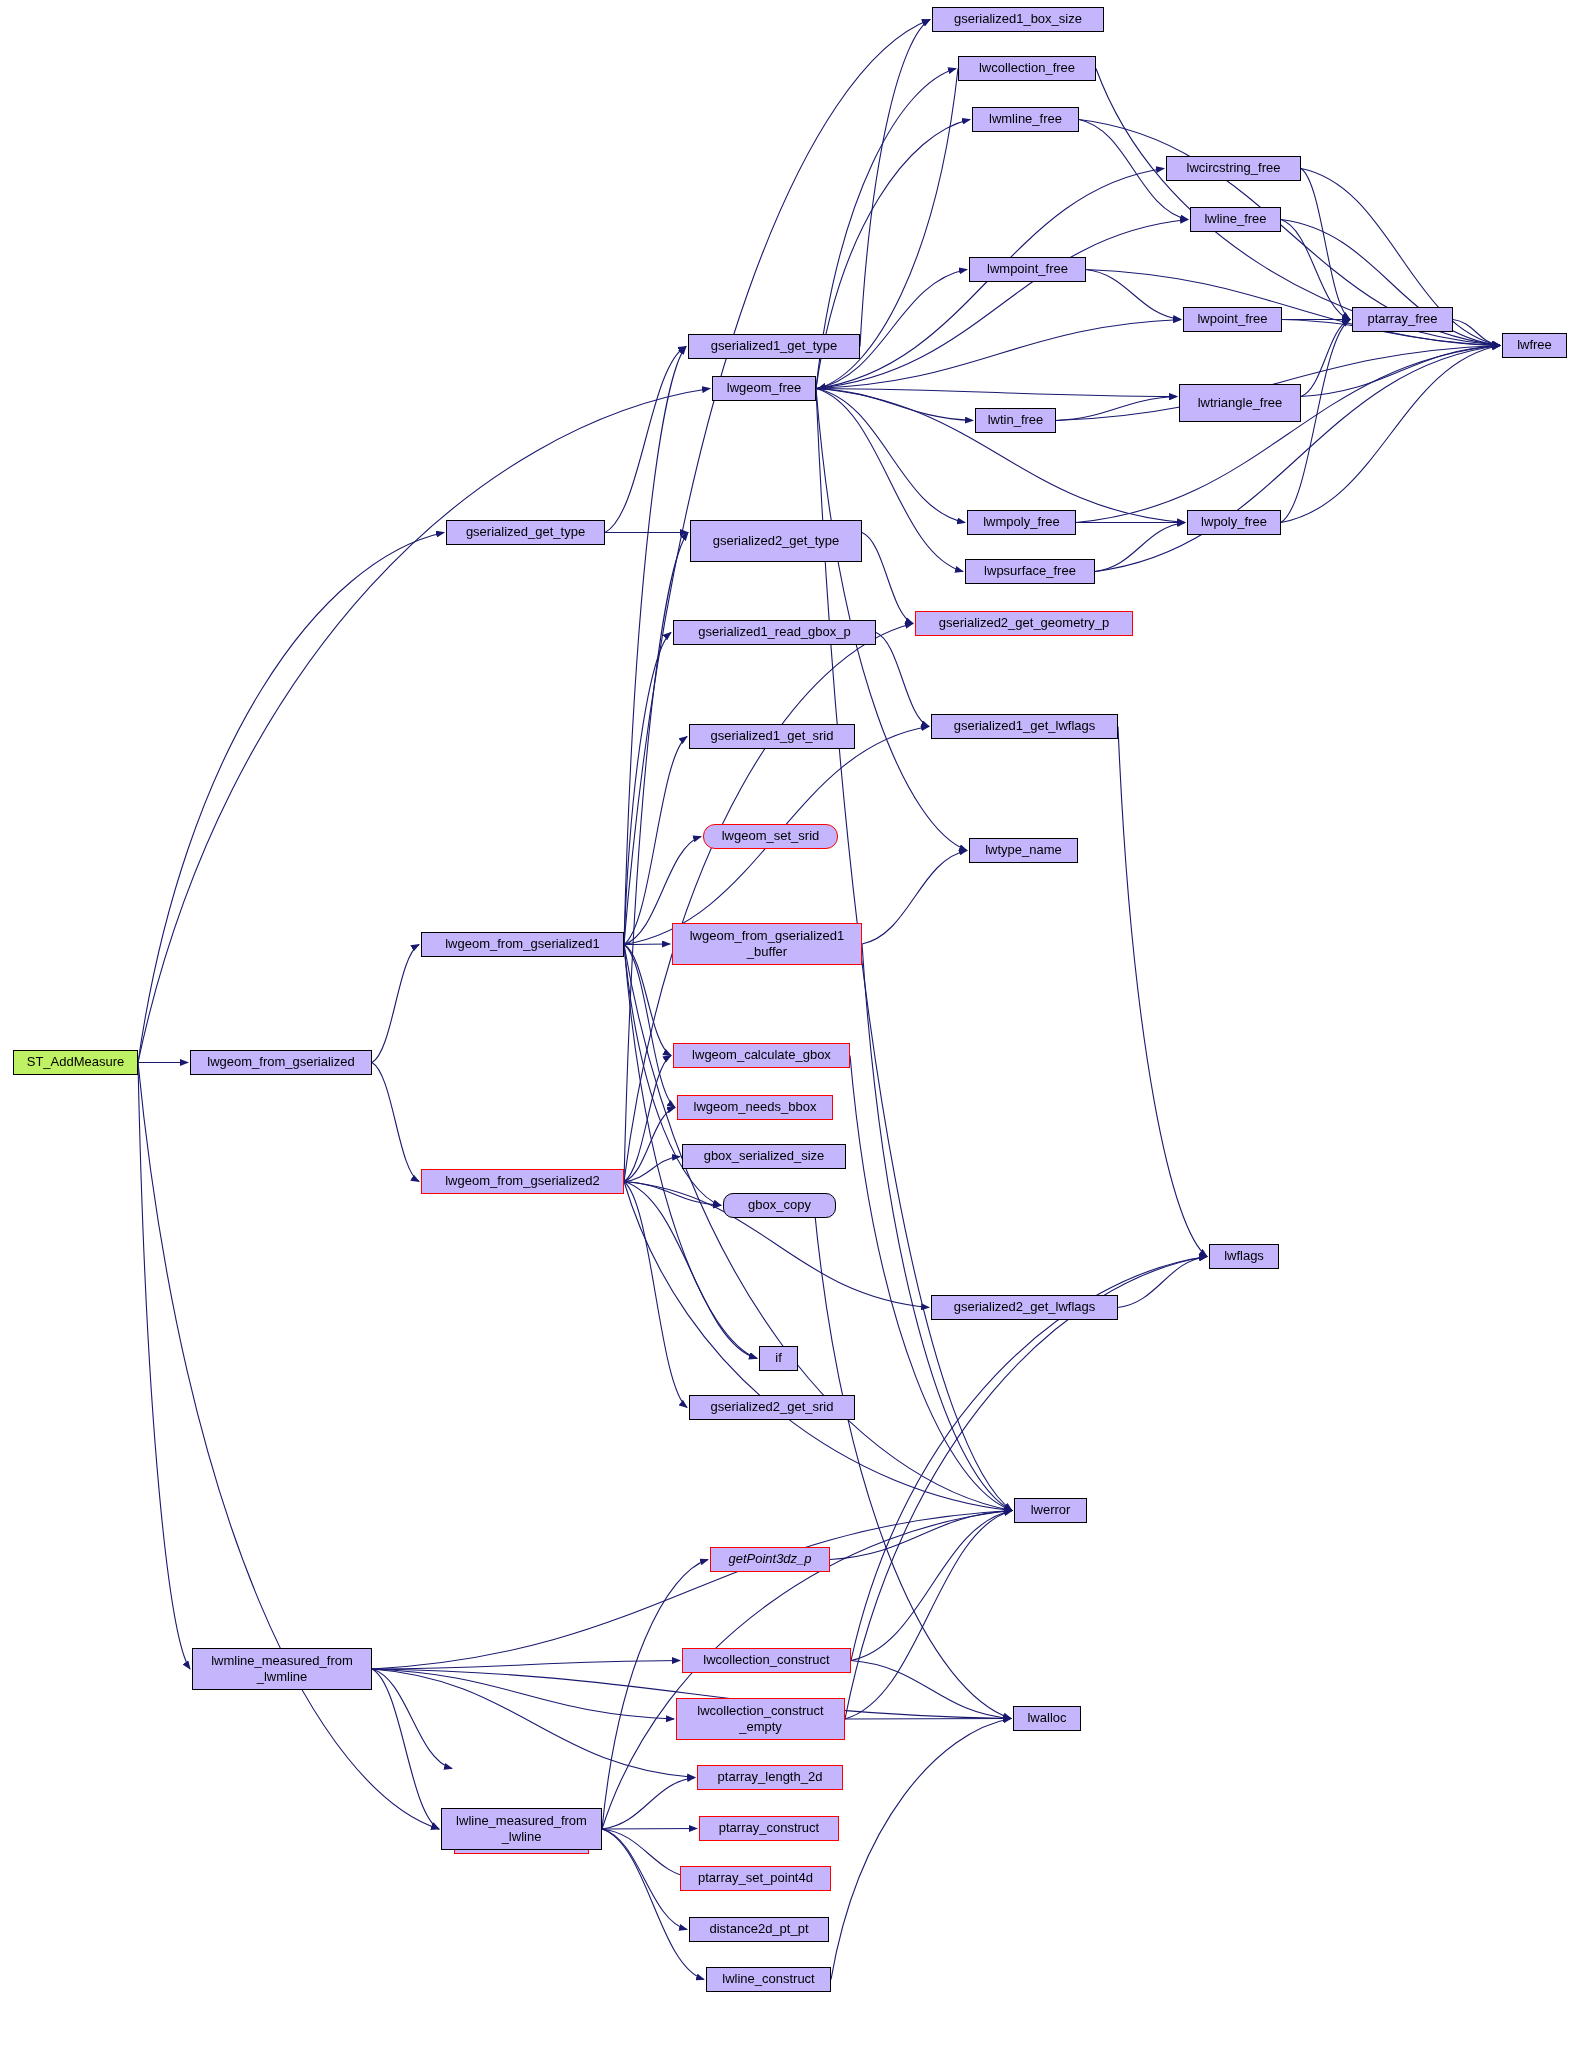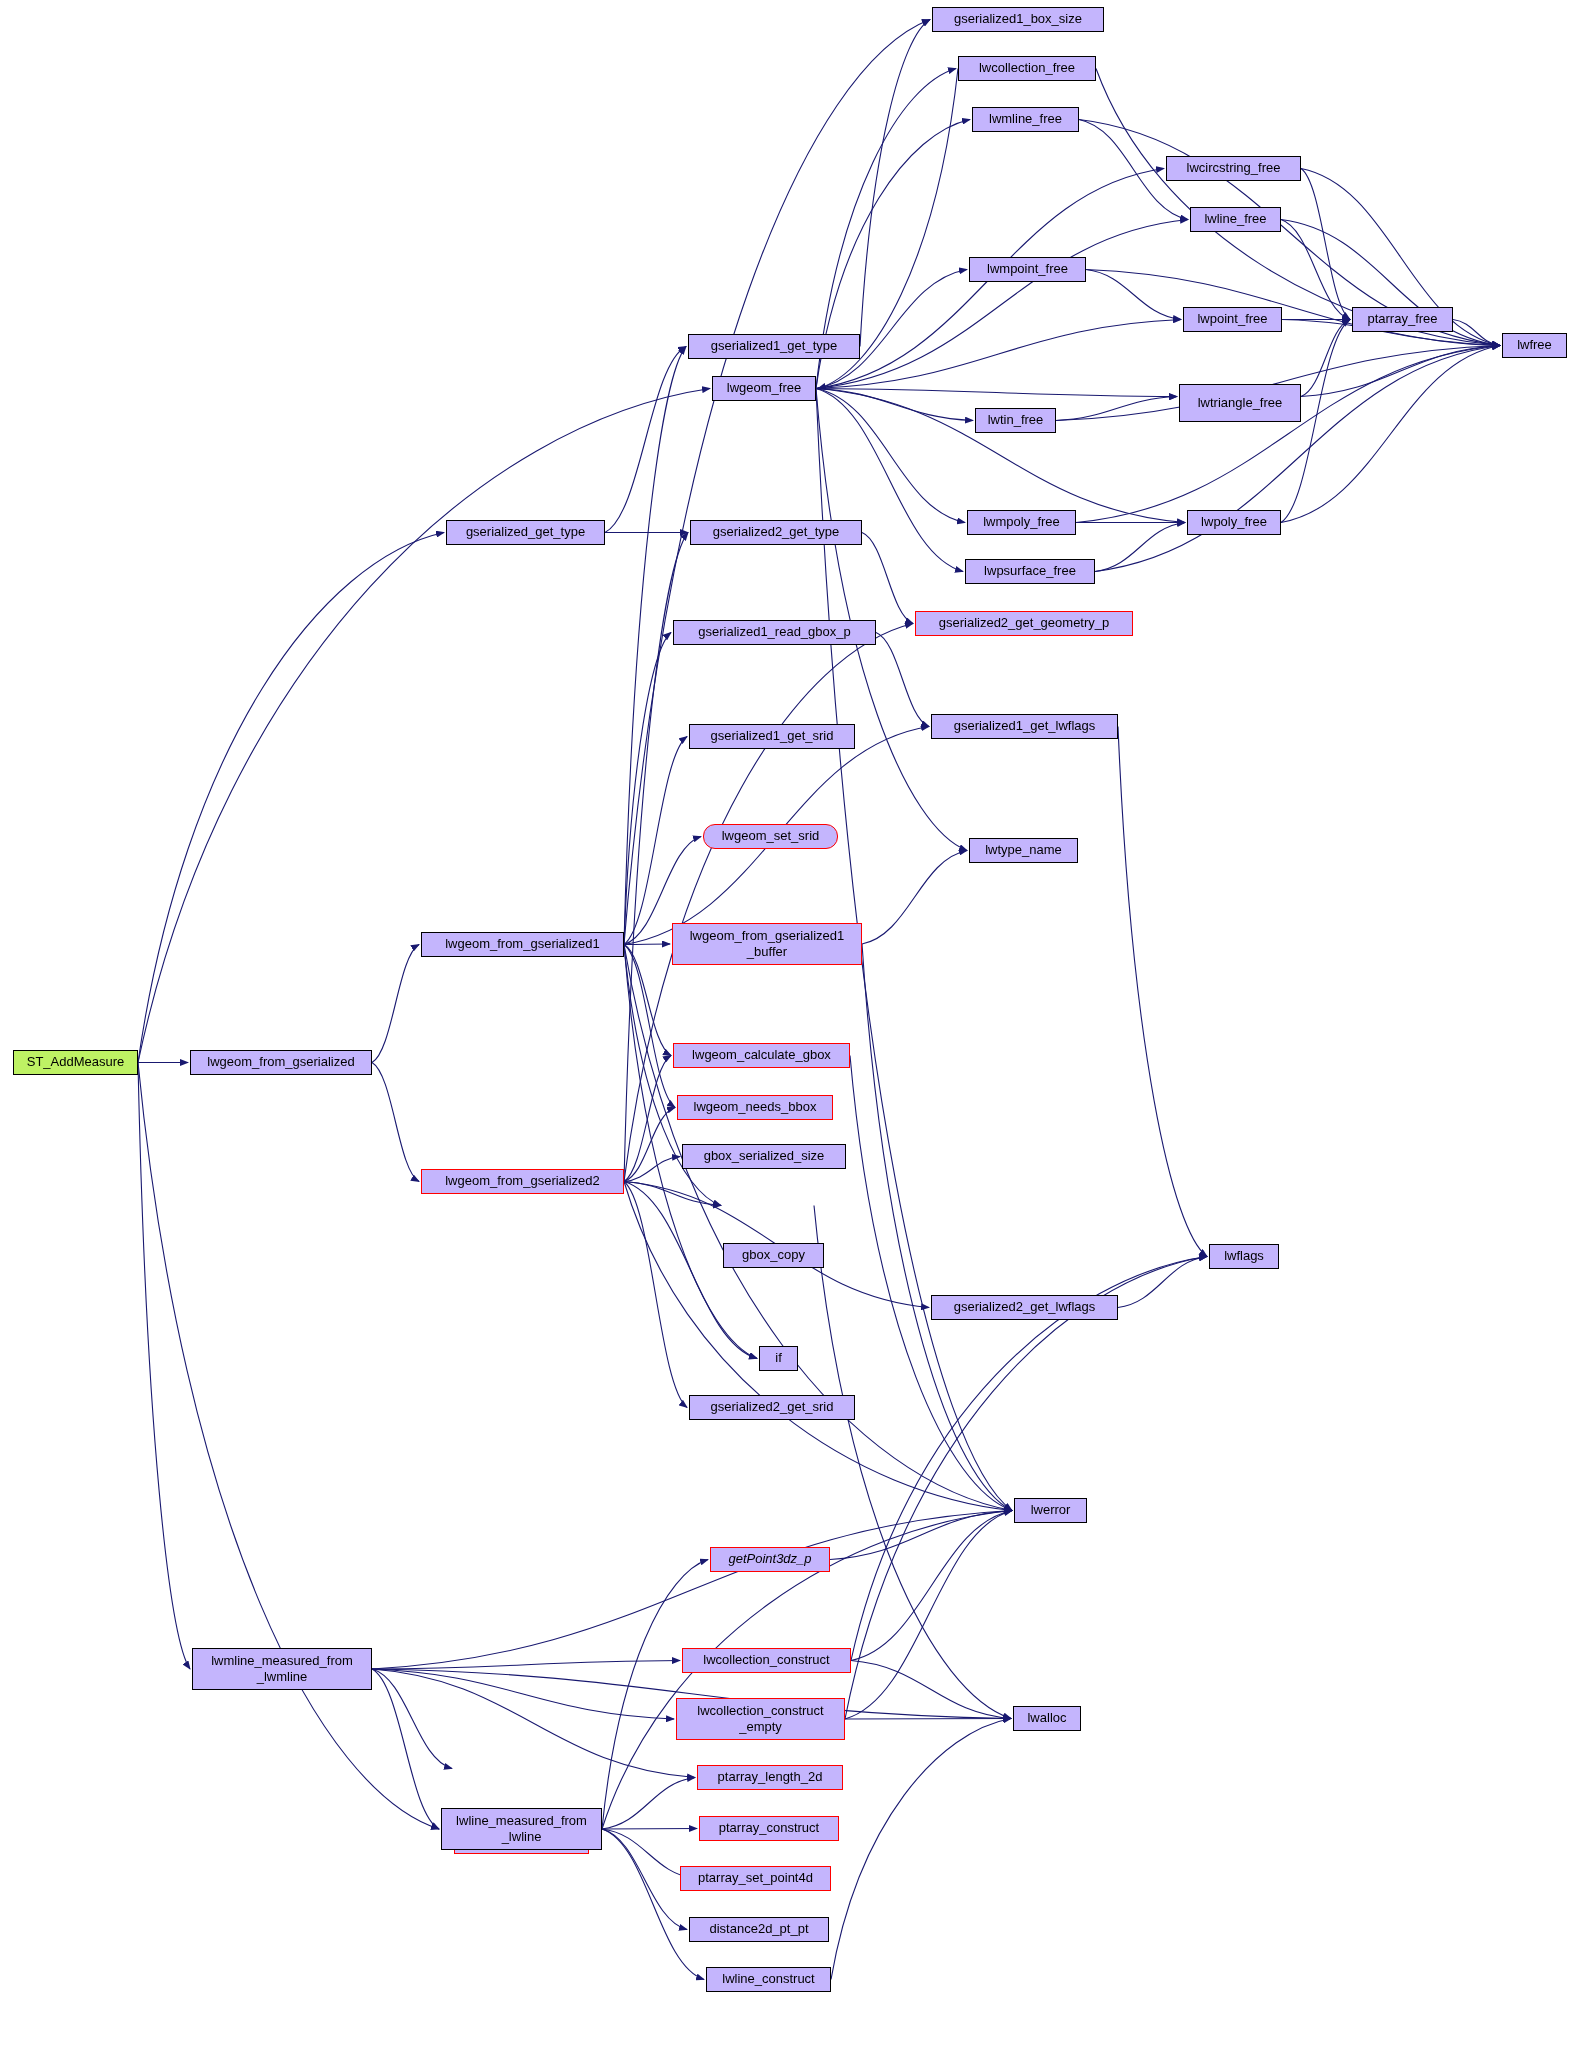--- a/index.html
+++ b/index.html
@@ -158,40 +158,40 @@
     <div class="node" style="left: 1190px; top: 207px; width: 91px; height: 25px;">lwline_free</div>
     <div class="node" style="left: 969px; top: 257px; width: 117px; height: 25px;">lwmpoint_free</div>
     <div class="node" style="left: 1183px; top: 307px; width: 99px; height: 25px;">lwpoint_free</div>
     <div class="node" style="left: 1352px; top: 307px; width: 101px; height: 25px;">ptarray_free</div>
     <div class="node" style="left: 1502px; top: 333px; width: 65px; height: 25px;">lwfree</div>
     <div class="node" style="left: 688px; top: 334px; width: 172px; height: 25px;">gserialized1_get_type</div>
     <div class="node" style="left: 712px; top: 376px; width: 104px; height: 25px;">lwgeom_free</div>
     <div class="node" style="left: 1179px; top: 384px; width: 122px; height: 38px;">lwtriangle_free</div>
     <div class="node" style="left: 975px; top: 408px; width: 81px; height: 25px;">lwtin_free</div>
     <div class="node" style="left: 446px; top: 520px; width: 159px; height: 25px;">gserialized_get_type</div>
-    <div class="node" style="left: 690px; top: 520px; width: 172px; height: 25px;">gserialized2_get_type</div>
+    <div class="node" style="left: 690px; top: 520px; width: 172px; height: 42px;">gserialized2_get_type</div>
     <div class="node" style="left: 967px; top: 510px; width: 109px; height: 25px;">lwmpoly_free</div>
     <div class="node" style="left: 1187px; top: 510px; width: 94px; height: 25px;">lwpoly_free</div>
     <div class="node" style="left: 965px; top: 559px; width: 130px; height: 25px;">lwpsurface_free</div>
     <div class="node truncated" style="left: 915px; top: 611px; width: 218px; height: 25px;">gserialized2_get_geometry_p</div>
     <div class="node" style="left: 673px; top: 620px; width: 203px; height: 25px;">gserialized1_read_gbox_p</div>
     <div class="node" style="left: 931px; top: 714px; width: 187px; height: 25px;">gserialized1_get_lwflags</div>
     <div class="node" style="left: 689px; top: 724px; width: 166px; height: 25px;">gserialized1_get_srid</div>
     <div class="node truncated" style="left: 703px; top: 824px; width: 135px; height: 25px; border-radius: 12px;">lwgeom_set_srid</div>
     <div class="node" style="left: 969px; top: 838px; width: 109px; height: 25px;">lwtype_name</div>
     <div class="node" style="left: 421px; top: 932px; width: 203px; height: 25px;">lwgeom_from_gserialized1</div>
     <div class="node truncated" style="left: 672px; top: 923px; width: 190px; height: 42px;">lwgeom_from_gserialized1
 _buffer</div>
     <div class="node root" style="left: 13px; top: 1050px; width: 125px; height: 25px;">ST_AddMeasure</div>
     <div class="node" style="left: 190px; top: 1050px; width: 182px; height: 25px;">lwgeom_from_gserialized</div>
     <div class="node truncated" style="left: 673px; top: 1043px; width: 177px; height: 25px;">lwgeom_calculate_gbox</div>
     <div class="node truncated" style="left: 677px; top: 1095px; width: 156px; height: 25px;">lwgeom_needs_bbox</div>
     <div class="node" style="left: 682px; top: 1144px; width: 164px; height: 25px;">gbox_serialized_size</div>
     <div class="node truncated" style="left: 421px; top: 1169px; width: 203px; height: 25px;">lwgeom_from_gserialized2</div>
-    <div class="node" style="left: 723px; top: 1243px; width: 101px; height: 25px;">gbox_copy</div>
+    <div class="node" style="left: 723px; top: 1193px; width: 113px; height: 25px; border-radius: 10px;">gbox_copy</div>
     <div class="node" style="left: 1209px; top: 1244px; width: 70px; height: 25px;">lwflags</div>
     <div class="node" style="left: 931px; top: 1295px; width: 187px; height: 25px;">gserialized2_get_lwflags</div>
     <div class="node" style="left: 759px; top: 1346px; width: 39px; height: 25px;">if</div>
     <div class="node" style="left: 689px; top: 1395px; width: 166px; height: 25px;">gserialized2_get_srid</div>
     <div class="node" style="left: 1014px; top: 1498px; width: 73px; height: 25px;">lwerror</div>
     <div class="node truncated" style="left: 710px; top: 1547px; width: 120px; height: 25px; font-style: italic;">getPoint3dz_p</div>
     <div class="node" style="left: 192px; top: 1648px; width: 180px; height: 42px;">lwmline_measured_from
 _lwmline</div>
     <div class="node truncated" style="left: 682px; top: 1648px; width: 169px; height: 25px;">lwcollection_construct</div>
     <div class="node truncated" style="left: 676px; top: 1698px; width: 169px; height: 42px;">lwcollection_construct

